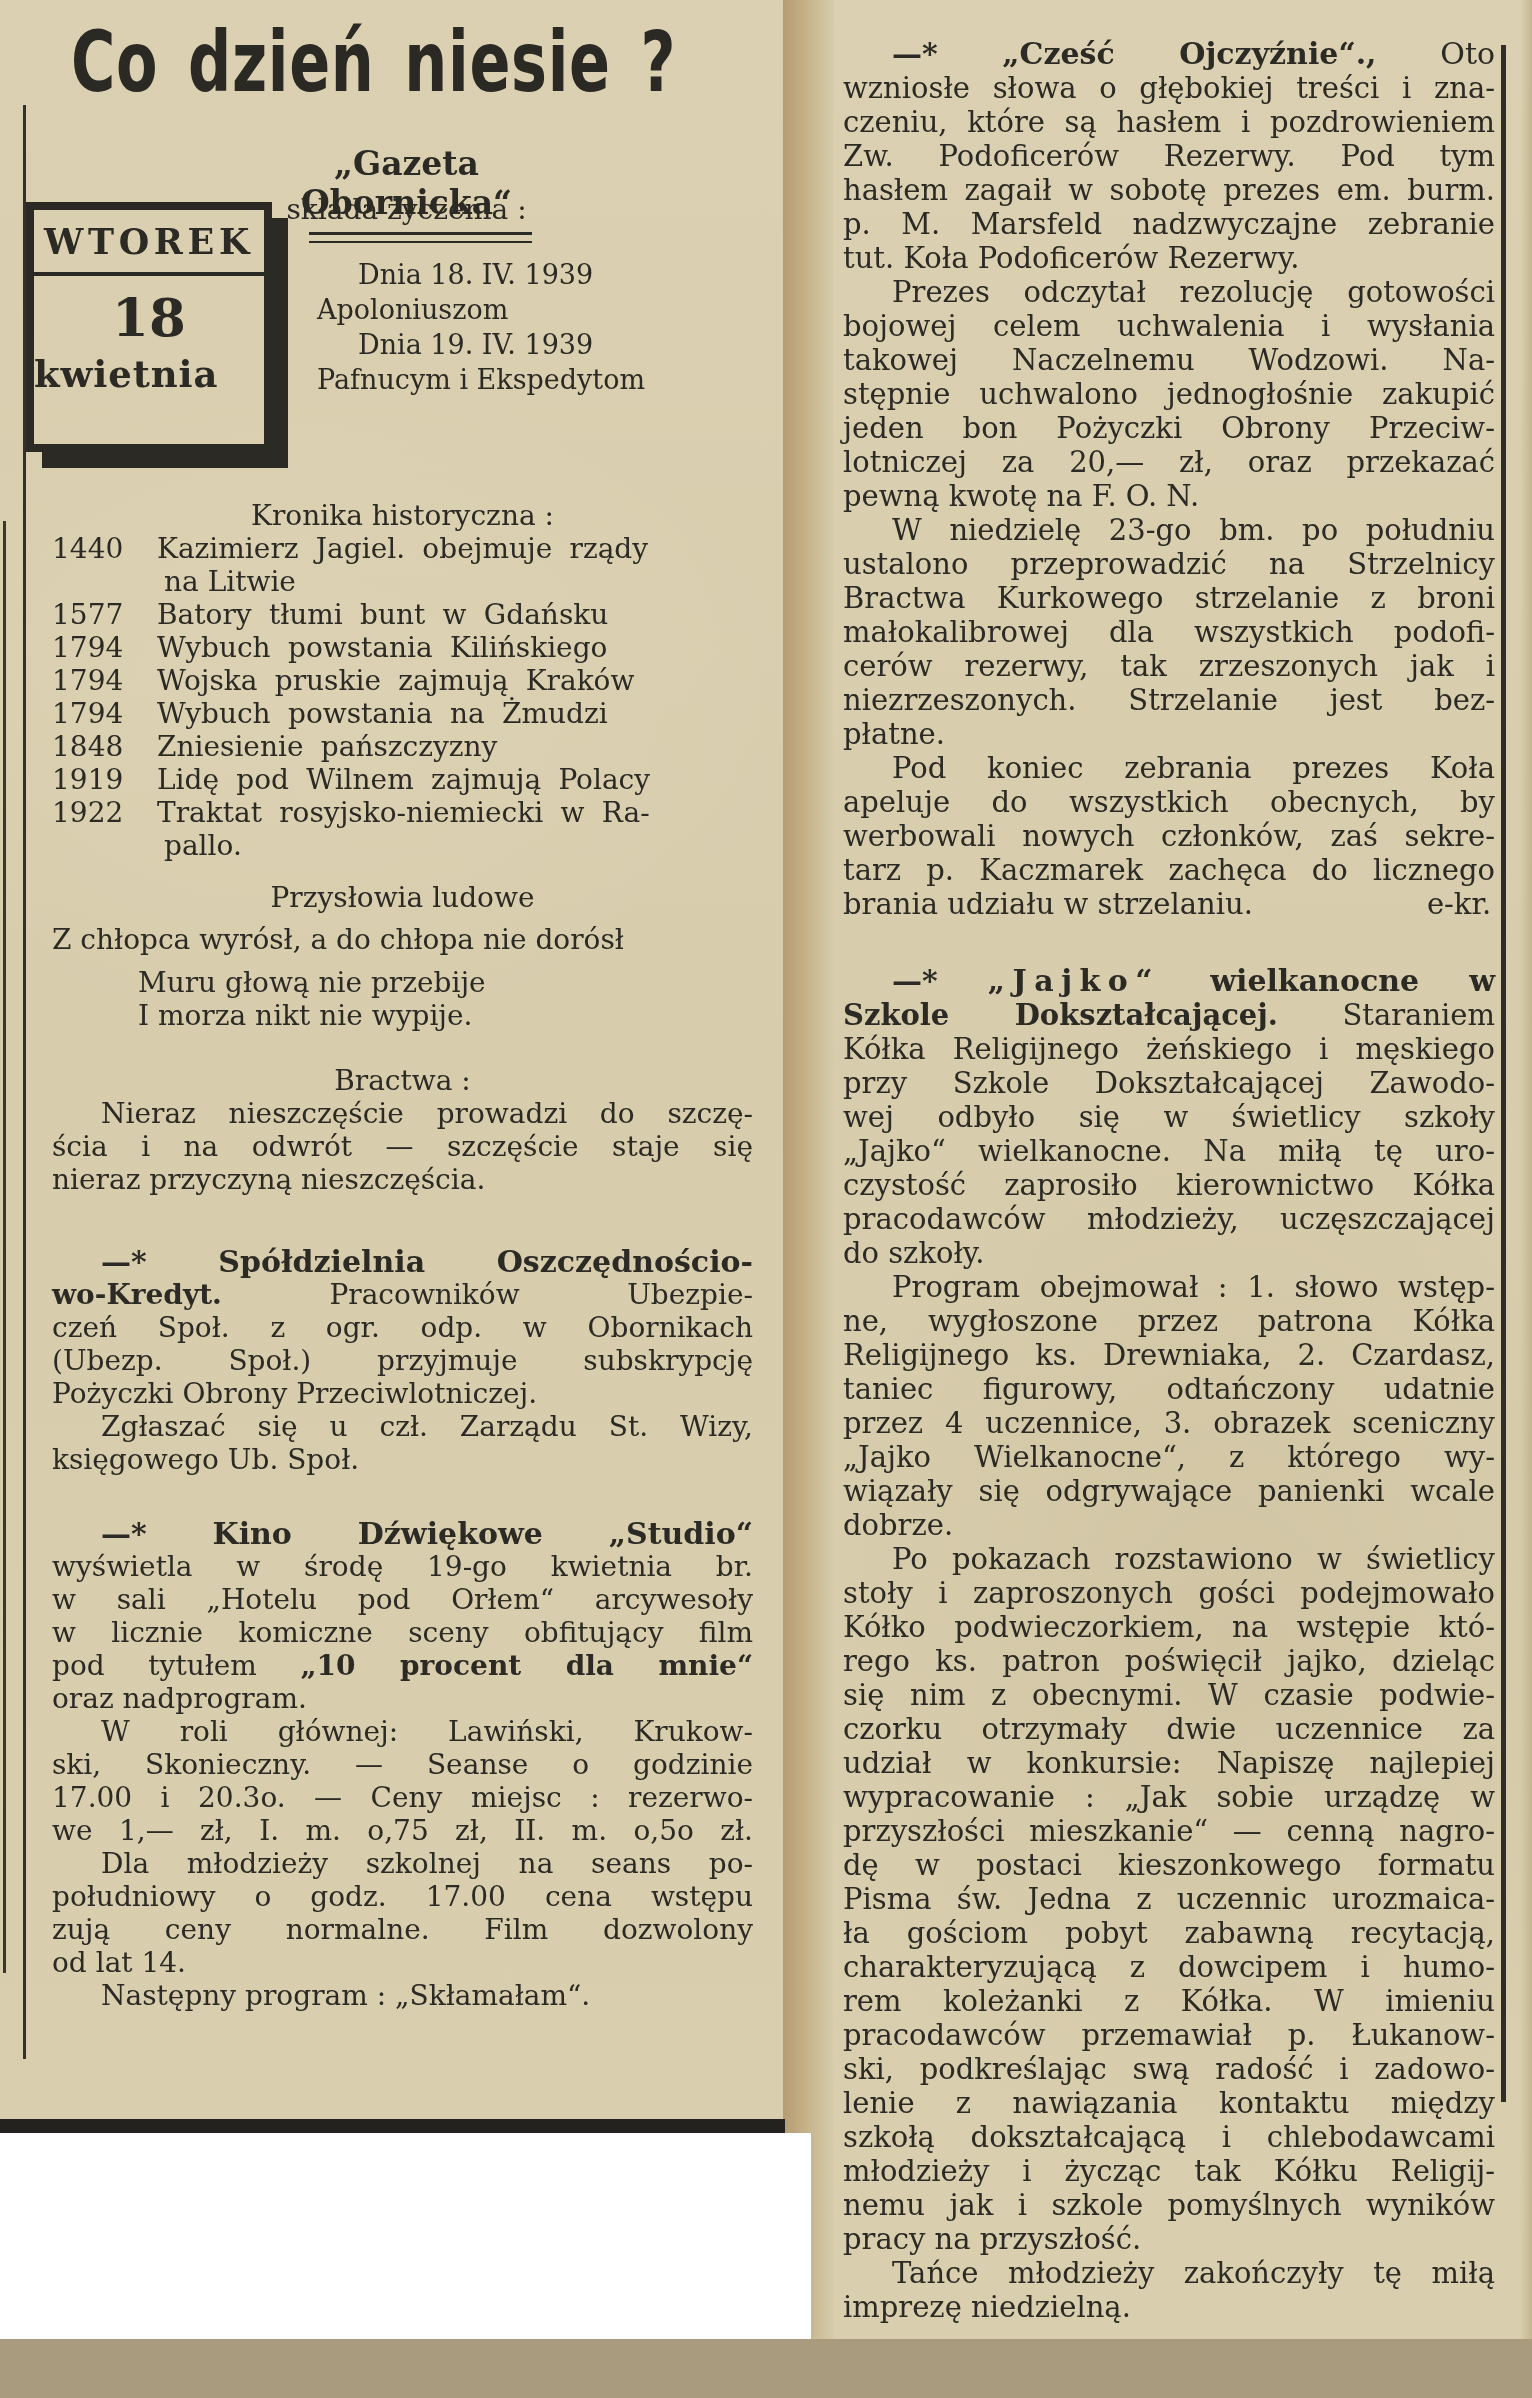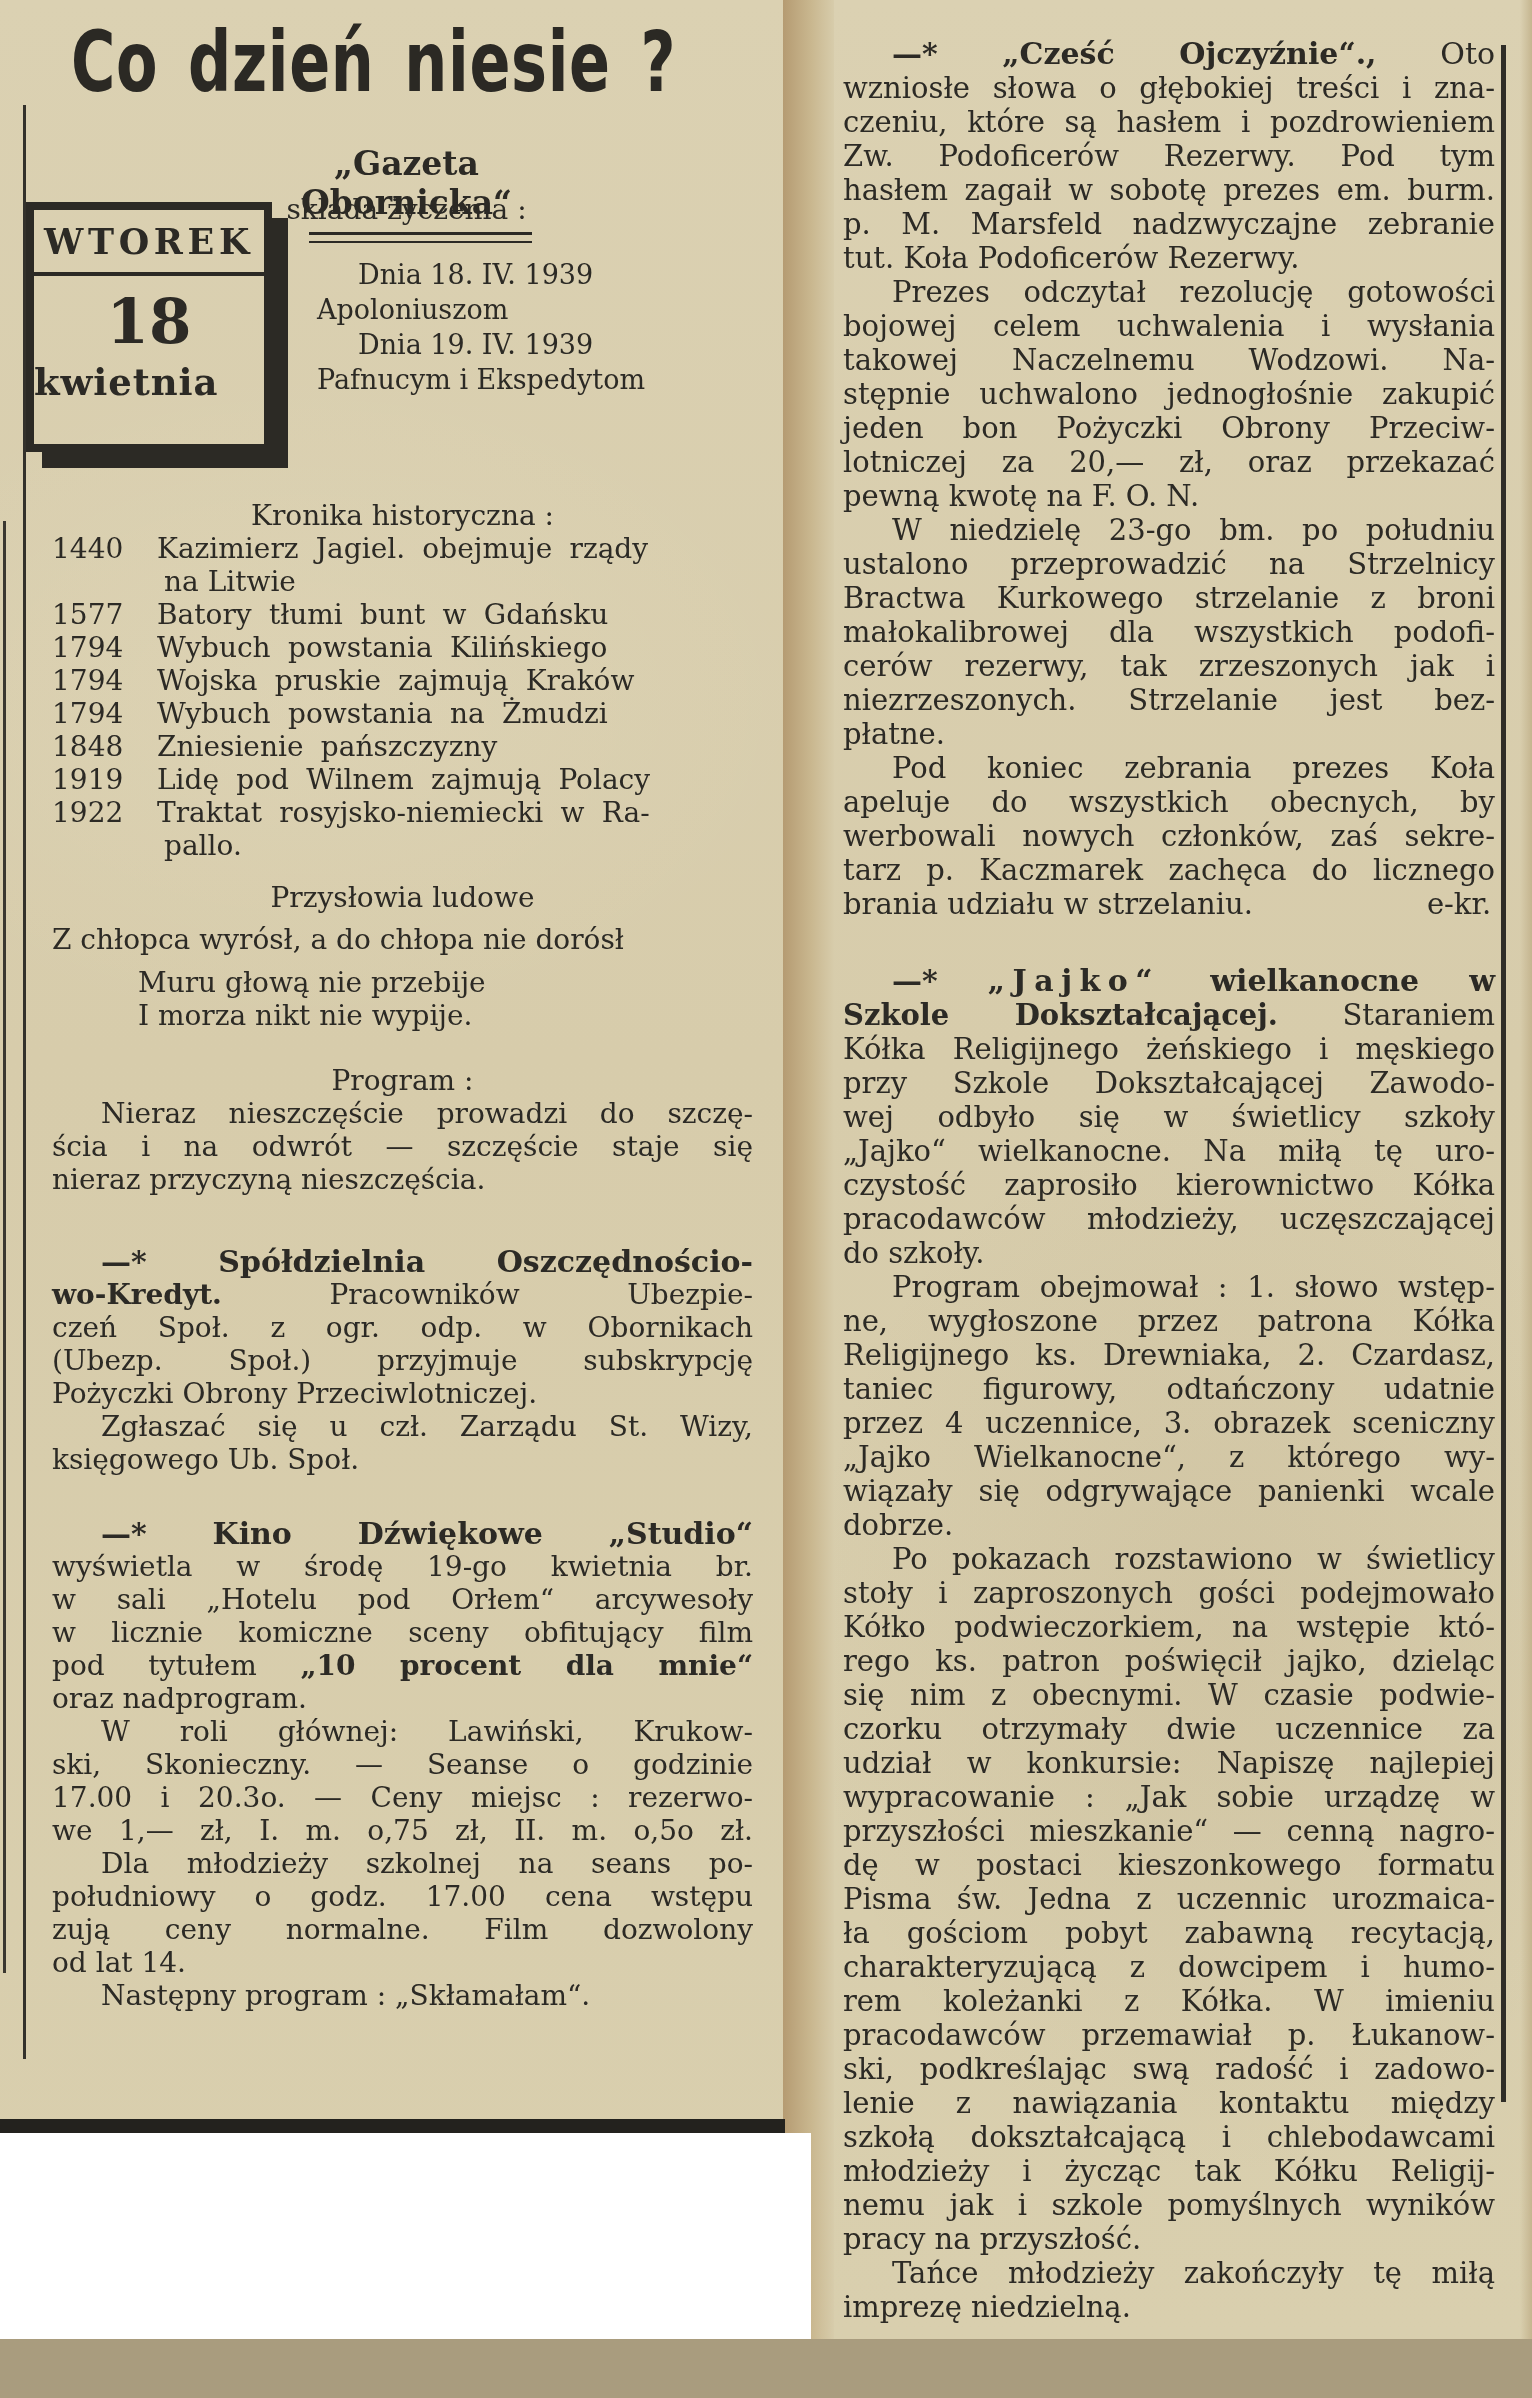--- a/index.html
+++ b/index.html
@@ -30,21 +30,21 @@
   .gaz{left:249px;top:144px;width:315px;text-align:center;font-size:33px;font-weight:bold;}
   .sklada{left:249px;top:193px;width:315px;text-align:center;font-size:28px;}
   .dbl-rule{left:309px;top:232px;width:223px;height:5.6px;
         border-top:3.7px solid #2c2a25;border-bottom:2.8px solid #2c2a25;}
 
   
   .cal{left:26px;top:202px;width:230px;height:234px;border:8.4px solid #2c2a25;
        box-shadow:16px 16px 0 0 #2c2a25;}
   .cal-day{text-align:center;font-size:35px;font-weight:bold;letter-spacing:4.7px;padding-top:11.2px;}
   .cal-div{margin-top:9.4px;width:100%;height:4.7px;background:#2c2a25;}
-  .cal-num{text-align:center;font-size:61px;line-height:1;font-weight:bold;margin-top:15px;}
+  .cal-num{text-align:center;font-size:53px;line-height:1;font-weight:bold;margin-top:15px;}
   .cal-mon{font-size:37px;font-weight:bold;letter-spacing:0.9px;margin-top:7.5px;}
 
   
   .wishes{left:317px;top:257px;width:367px;font-size:27px;line-height:35px;}
   .w-ind{padding-left:41px;}
 
   
   .lcol{left:52px;top:499px;width:701px;font-size:28px;line-height:33px;}
   .rcol{left:843px;top:37px;width:652px;font-size:29px;line-height:34px;}
 
@@ -110,21 +110,21 @@
       <div class="ln kr nl"><span class="s-y">1794</span><span class="s-r">Wojska pruskie zajmują Kraków</span></div>
       <div class="ln kr nl"><span class="s-y">1794</span><span class="s-r">Wybuch powstania na Żmudzi</span></div>
       <div class="ln kr nl"><span class="s-y">1848</span><span class="s-r">Zniesienie pańszczyzny</span></div>
       <div class="ln kr nl"><span class="s-y">1919</span><span class="s-r">Lidę pod Wilnem zajmują Polacy</span></div>
       <div class="ln kr nl"><span class="s-y">1922</span><span class="s-r">Traktat rosyjsko-niemiecki w Ra-</span></div>
       <div class="ln kind nl"><span class="s-r">pallo.</span></div>
       <div class="ln hd g6"><span class="s-r">Przysłowia ludowe</span></div>
       <div class="ln g1 nl"><span class="s-r">Z chłopca wyrósł, a do chłopa nie dorósł</span></div>
       <div class="ln ind2 nl g1"><span class="s-r">Muru głową nie przebije</span></div>
       <div class="ln ind2 nl"><span class="s-r">I morza nikt nie wypije.</span></div>
-      <div class="ln hd g2"><span class="s-r">Program :</span></div>
+      <div class="ln hd g2"><span class="s-r">Bractwa :</span></div>
       <div class="ln ind"><span class="s-r">Nieraz nieszczęście prowadzi do szczę-</span></div>
       <div class="ln"><span class="s-r">ścia i na odwrót — szczęście staje się</span></div>
       <div class="ln nl"><span class="s-r">nieraz przyczyną nieszczęścia.</span></div>
       <div class="ln g5 ind lead"><span class="s-b">—* Spółdzielnia Oszczędnościo-</span></div>
       <div class="ln"><span class="s-b">wo-Kredyt.</span><span class="s-r"> Pracowników Ubezpie-</span></div>
       <div class="ln"><span class="s-r">czeń Społ. z ogr. odp. w Obornikach</span></div>
       <div class="ln"><span class="s-r">(Ubezp. Społ.) przyjmuje subskrypcję</span></div>
       <div class="ln nl"><span class="s-r">Pożyczki Obrony Przeciwlotniczej.</span></div>
       <div class="ln ind"><span class="s-r">Zgłaszać się u czł. Zarządu St. Wizy,</span></div>
       <div class="ln nl"><span class="s-r">księgowego Ub. Społ.</span></div>

